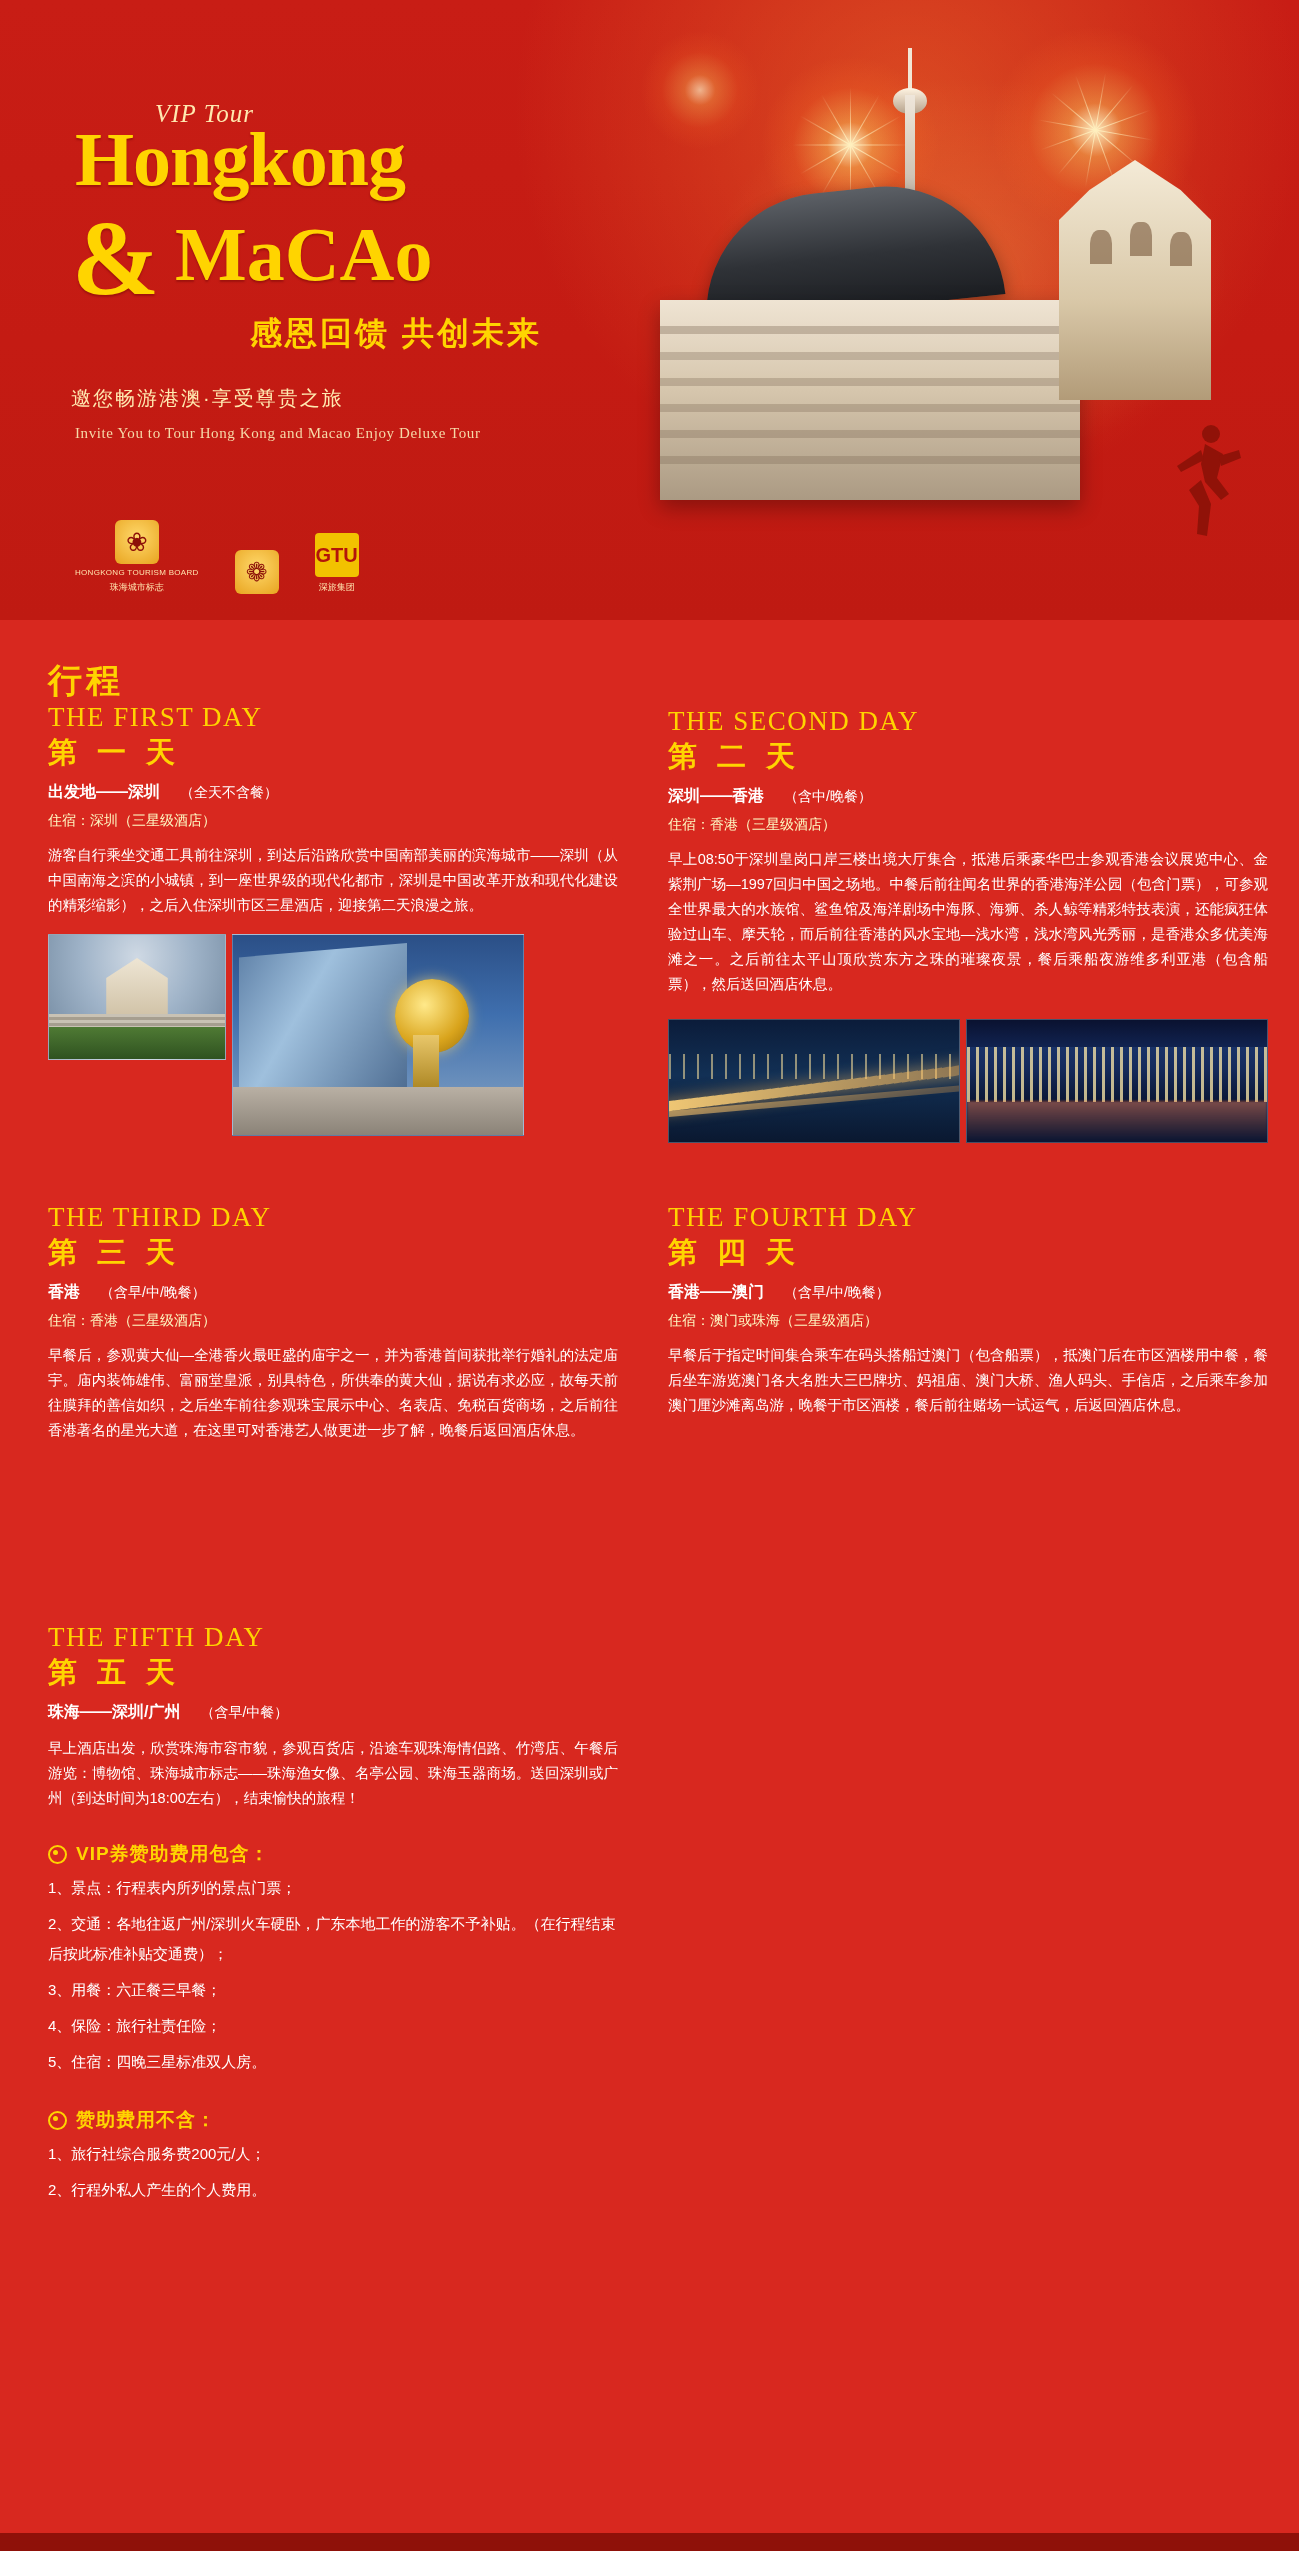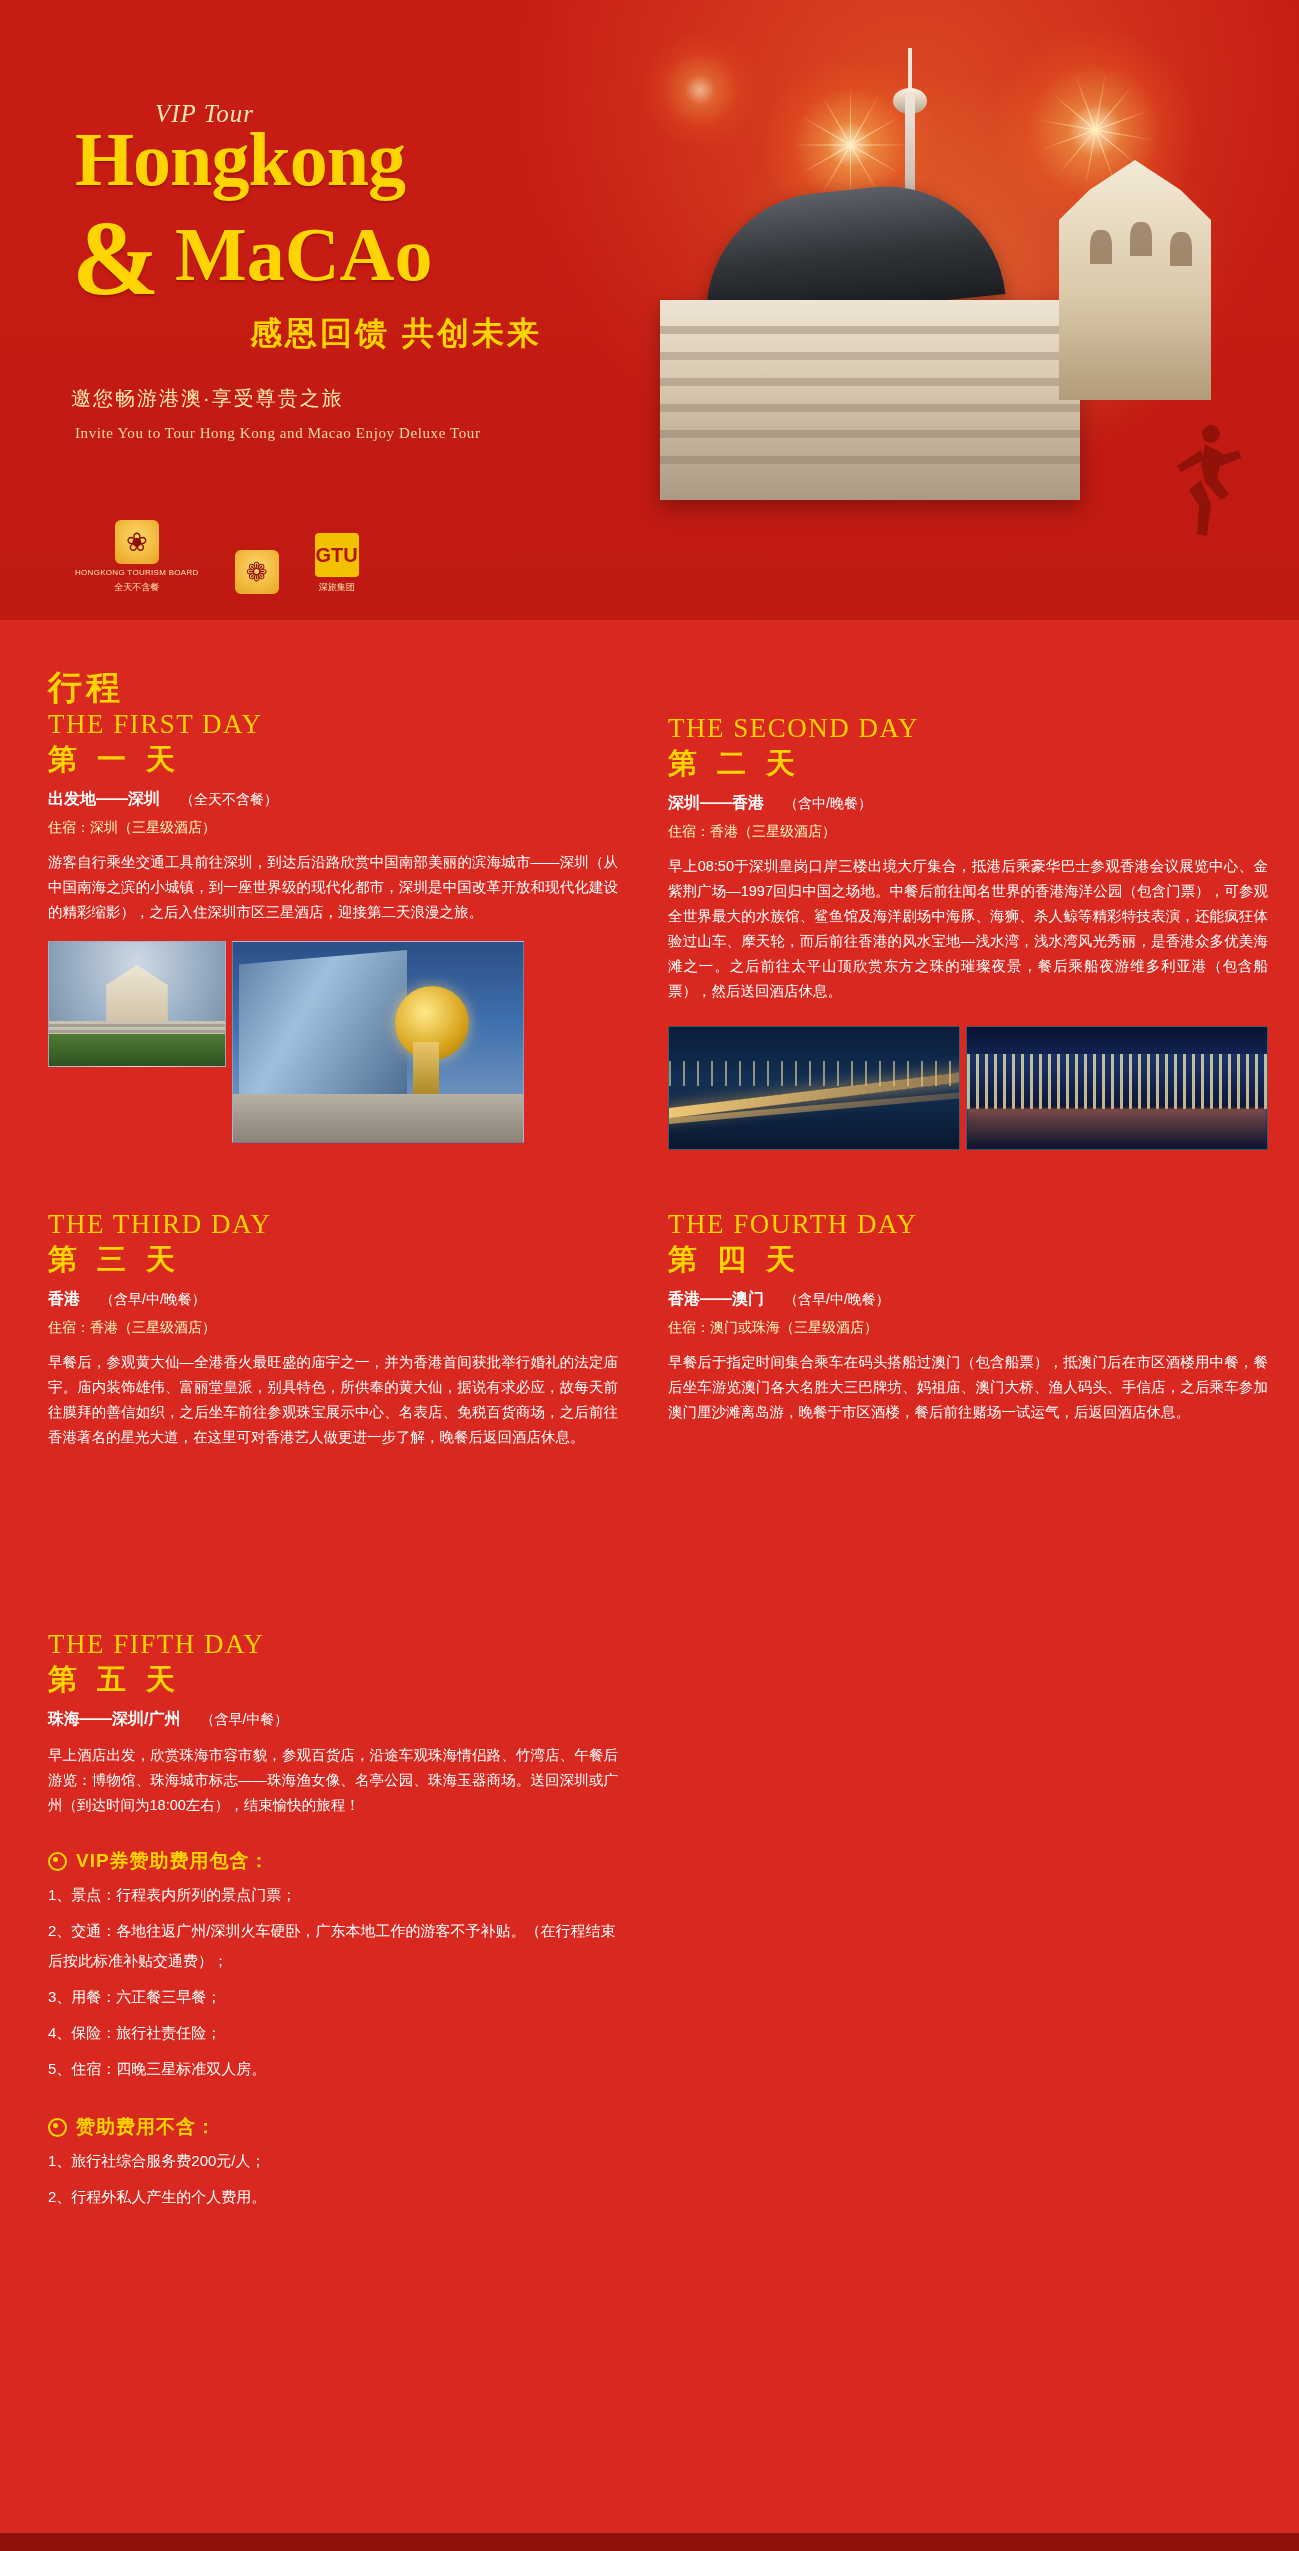--- a/index.html
+++ b/index.html
@@ -124,21 +124,21 @@
     display:flex;align-items:center;justify-content:center;
     font-size:26px;color:#ffd400;
   }
   .logo-mark.dragon{background:radial-gradient(circle at 50% 40%, #ffd86b, #e8a41f);color:#8c1008;}
   .logo-mark.plum{background:radial-gradient(circle at 50% 40%, #ffd86b, #e8a41f);color:#8c1008;}
   .logo-mark.gtu{background:#f2c200;color:#b3140a;font-weight:700;font-size:20px;border-radius:4px;}
   .logo-cap{font-size:8px;color:#ffe3ae;letter-spacing:.3px;white-space:nowrap;}
   .logo-cap2{font-size:9px;color:#ffe3ae;}
 
   
-  .content{position:absolute;left:0;top:620px;width:1299px;height:1477px;background:#d8281f;margin-top:7px;}
+  .content{position:absolute;left:0;top:620px;width:1299px;height:1477px;background:#d8281f;}
   .col{position:absolute;}
   .colL{left:48px;width:570px;}
   .colR{left:668px;width:600px;}
 
   .sec-title-cn{
     font-size:34px;font-weight:700;color:#ffd400;letter-spacing:4px;line-height:40px;
   }
   .day-en{
     font-family:"Liberation Serif", serif;
     font-size:27px;color:#ffd400;letter-spacing:1.5px;line-height:34px;
@@ -356,21 +356,21 @@
       <div class="amp">&amp;</div>
       <div class="macao">MaCAo</div>
       <div class="slogan">感恩回馈 共创未来</div>
       <div class="sub-cn">邀您畅游港澳·享受尊贵之旅</div>
       <div class="sub-en">Invite You to Tour Hong Kong and Macao Enjoy Deluxe Tour</div>
 
       <div class="logos">
         <div class="logo-item">
           <div class="logo-mark dragon">❀</div>
           <div class="logo-cap">HONGKONG TOURISM BOARD</div>
-          <div class="logo-cap2">全天不含餐</div>
+          <div class="logo-cap2">珠海城市标志</div>
         </div>
         <div class="logo-item">
           <div class="logo-mark plum">❁</div>
         </div>
         <div class="logo-item">
           <div class="logo-mark gtu">GTU</div>
           <div class="logo-cap2">深旅集团</div>
         </div>
       </div>
 

